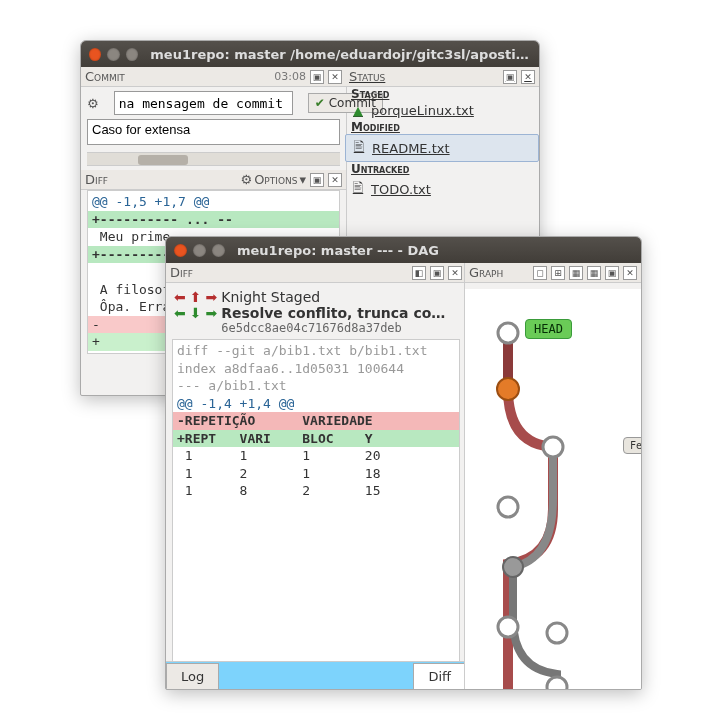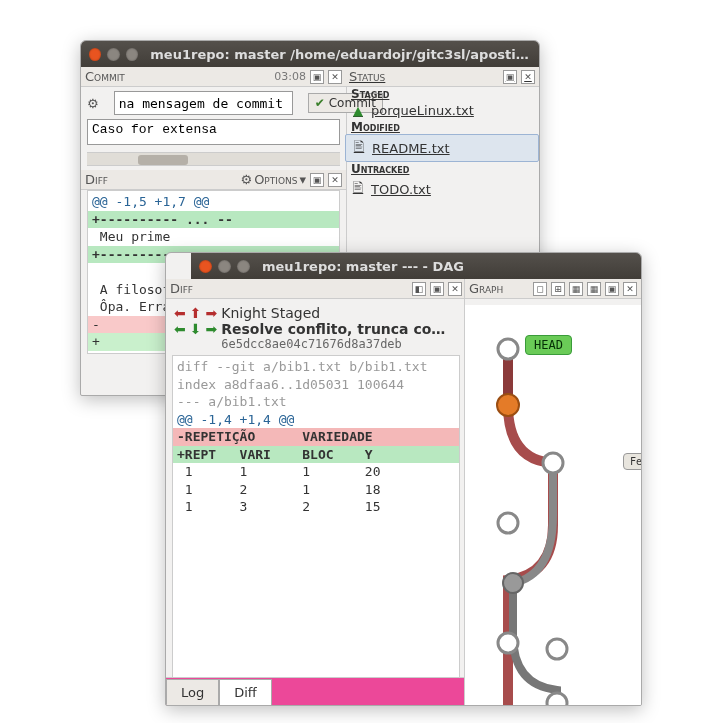--- a/index.html
+++ b/index.html
@@ -71,21 +71,21 @@
     display:flex; align-items:center; gap:4px;
     padding:2px 6px; border:1px solid #aaa; background:#ece9e5;
     cursor:pointer;
   }
   .commit-btn .ico { color:#3a7f2a; }
   textarea.commit-extra {
     margin: 0 6px 4px 6px;
     width: calc(100% - 12px);
     height: 26px;
     resize:none;
-    font-family:Liberation Mono, monospace; font-size:13px;
+    font-family:Liberation Sans, sans-serif; font-size:13px;
     border:1px solid #999; padding:2px 4px;
     overflow-x:auto; overflow-y:hidden;
     white-space:nowrap;
   }
   .hscroll {
     height: 14px;
     background: #e0ddd7;
     border-top:1px solid #ccc; border-bottom:1px solid #ccc;
     margin: 0 6px 4px 6px;
     position:relative;
@@ -114,36 +114,37 @@
   .diff-body .ln { padding: 0 4px; white-space:pre; }
   .hunk { color:#2a6496; }
   .plus { background:#c9f0cc; }
   .plushead { background:#b8e8c0; font-weight:bold;}
   .minus { background:#f9c9c9; }
   .minushead { background:#f4b8b8; font-weight:bold;}
   .w1 { left:80px; top:40px; width:460px; height:356px; z-index:1;}
   .w1 .left-col { position:absolute; left:0; top:26px; width:266px; bottom:0; border-right:1px solid #ccc;}
   .w1 .right-col { position:absolute; right:0; top:26px; width:194px; bottom:0;text-decoration:underline;}
   .opts-btn { display:flex; align-items:flex-start; gap:2px; cursor:pointer;}
-  .w2 { left:165px; top:252px; width:477px; height:454px; z-index:2;padding-left:25px;}
+  .w2 { left:165px; top:236px; width:477px; height:454px; z-index:2;}
   .w2 .left-col { position:absolute; left:0; top:26px; width:300px; bottom:0; display:flex; flex-direction:column;}
   .w2 .right-col { position:absolute; right:0; top:26px; width:177px; bottom:0; border-left:1px solid #ccc;}
   .commit-info { padding:6px 8px 4px 8px; }
   .arrows { display:flex; gap:4px; }
   .arrows span { font-size:14px; cursor:pointer; }
   .arrows .red { color:#b52e2e; }
   .arrows .grn { color:#2e8b2e; }
   .cinfo-txt { margin-left:4px; flex:1; }
   .cinfo-txt .t1 { font-size:14px; }
   .cinfo-txt .t2 { font-size:14px; font-weight:bold; white-space:nowrap; overflow:hidden; text-overflow:ellipsis;}
   .cinfo-txt .t3 { font-size:12px; color:#666; }
   .diff-meta { color:#999; }
   .tabbar {
-    display:flex; border-top:1px solid #ccc; background:#ec4899;
+    display:flex; border-top:1px solid #ccc; background:#7dd3fc;
     margin-top:auto;
+    justify-content:space-between;
   }
   .tab {
     padding:5px 14px; border:1px solid #aaa; border-bottom:none;
     background:#ece9e5; cursor:pointer; font-size:13px;
     position:relative; top:1px;
   }
   .tab.active { background:#fff; border-bottom:1px solid #fff;}
   .graph-area {
     position:absolute; inset:26px 0 0 0;
     background:#fff; overflow:hidden;
@@ -295,21 +296,21 @@
     </div>
     <div class="diff-body mono" id="w2-diff" style="flex:1; margin-bottom:0; border-bottom:none;">
         <div class="ln diff-meta">diff --git a/bib1.txt b/bib1.txt</div>
         <div class="ln diff-meta">index a8dfaa6..1d05031 100644</div>
         <div class="ln diff-meta">--- a/bib1.txt</div>
         <div class="ln hunk">@@ -1,4 +1,4 @@</div>
         <div class="ln minushead">-REPETIÇÃO      VARIEDADE</div>
         <div class="ln plushead">+REPT   VARI    BLOC    Y</div>
         <div class="ln"> 1      1       1       20</div>
         <div class="ln"> 1      2       1       18</div>
-        <div class="ln"> 1      3       2       15</div>
+        <div class="ln"> 1      8       2       15</div>
       </div>
     <div class="tabbar">
       <div class="tab">Log</div>
       <div class="tab active">Diff</div>
     </div>
   </div>
 
   <div class="right-col">
     <div class="pane-header">
       <span class="left">

